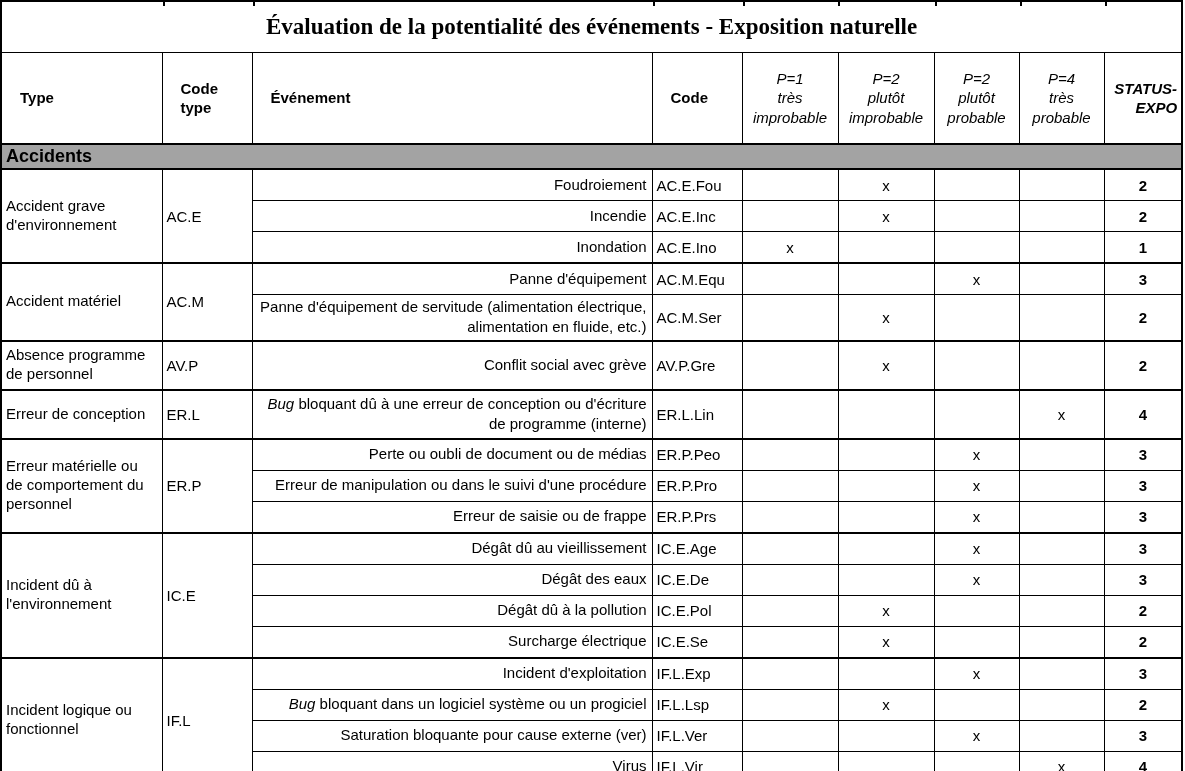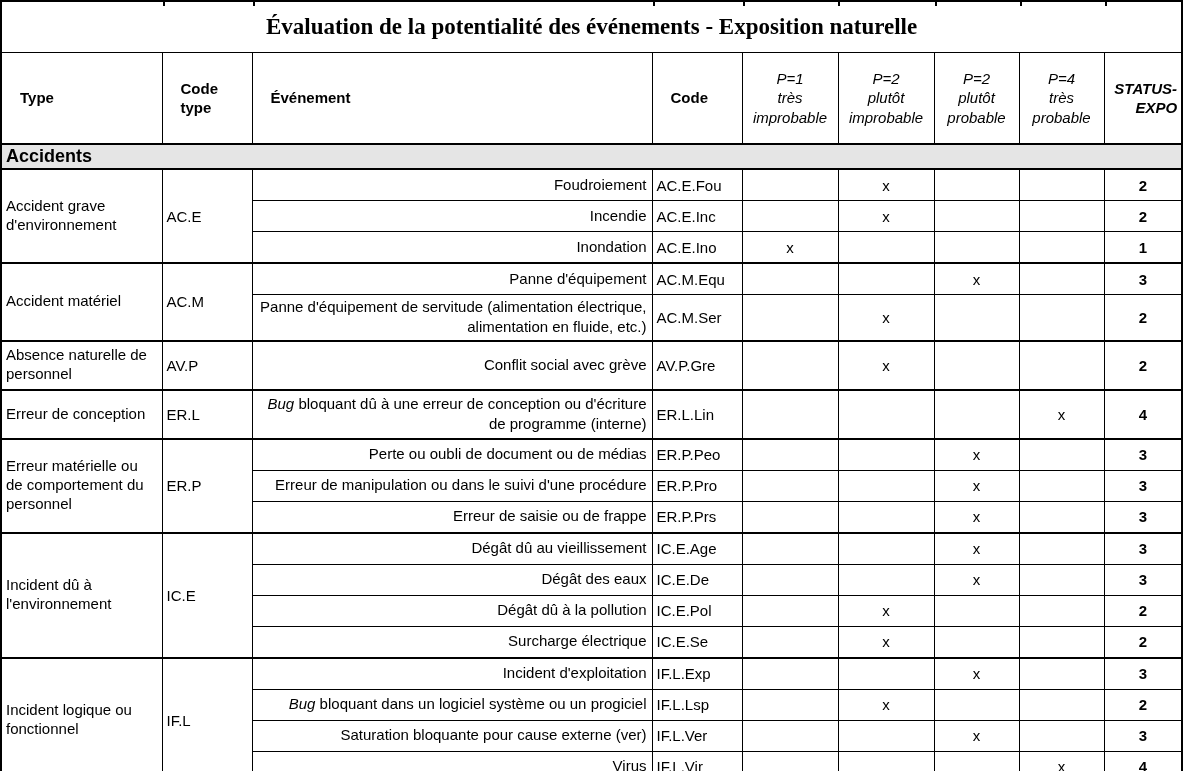--- a/index.html
+++ b/index.html
@@ -7,21 +7,21 @@
   .sheet{position:relative;width:1183px;margin:0;}
   
   .stub{position:absolute;top:0;width:2px;height:6px;background:#000;z-index:5;}
   table{border-collapse:collapse;table-layout:fixed;width:1183px;border:2px solid #000;background:#fff;}
   td,th{border:1px solid #000;overflow:hidden;padding:1px 4px;vertical-align:middle;}
   .title-row th{height:46px;font-size:23px;font-weight:bold;text-align:center;padding:2px;letter-spacing:0;font-family:Liberation Serif, serif;}
   .header-row th{height:88px;font-size:15px;vertical-align:middle;line-height:1.3;}
   .h-left{text-align:left;font-weight:bold;padding-left:18px;}
   .h-p{font-weight:normal;font-style:italic;text-align:center;font-size:14px;line-height:1.5;}
   .h-status{font-weight:bold;font-style:italic;text-align:right;font-size:15px;line-height:1.4;}
-  .section-row td{background:#e5e5e5;font-size:18px;font-weight:bold;text-align:left;padding:1px 4px;height:20px;border-top:2px solid #000;border-bottom:2px solid #000;}
+  .section-row td{background:#a3a3a3;font-size:18px;font-weight:bold;text-align:left;padding:1px 4px;height:20px;border-top:2px solid #000;border-bottom:2px solid #000;}
   .data-row td{height:26px;font-size:15px;}
   .data-row.tall td{height:43px;}
   .group-start td{border-top:2px solid #000;}
   .type-cell{text-align:left;line-height:1.25;padding:2px 4px;}
   .code-type-cell{text-align:left;margin-left:9px;}
   .event-cell{text-align:right;line-height:1.35;padding:2px 5px;}
   .code-cell{text-align:left;}
   .p-cell{text-align:center;font-size:14px;}
   .status-cell{text-align:center;font-weight:bold;}
 </style>
@@ -114,21 +114,21 @@
         <tr class="data-row">
           <td class="event-cell">Panne d'équipement de servitude (alimentation électrique, alimentation en fluide, etc.)</td>
           <td class="code-cell">AC.M.Ser</td>
           <td class="p-cell"></td>
           <td class="p-cell"><span>x</span></td>
           <td class="p-cell"></td>
           <td class="p-cell"></td>
           <td class="status-cell">2</td>
         </tr>
         <tr class="data-row group-start tall">
-          <td class="type-cell" rowspan="1">Absence naturelle de personnel</td>
+          <td class="type-cell" rowspan="1">Absence programme de personnel</td>
           <td class="code-type-cell" rowspan="1">AV.P</td>
           <td class="event-cell">Conflit social avec grève</td>
           <td class="code-cell">AV.P.Gre</td>
           <td class="p-cell"></td>
           <td class="p-cell"><span>x</span></td>
           <td class="p-cell"></td>
           <td class="p-cell"></td>
           <td class="status-cell">2</td>
         </tr>
         <tr class="data-row group-start tall">

